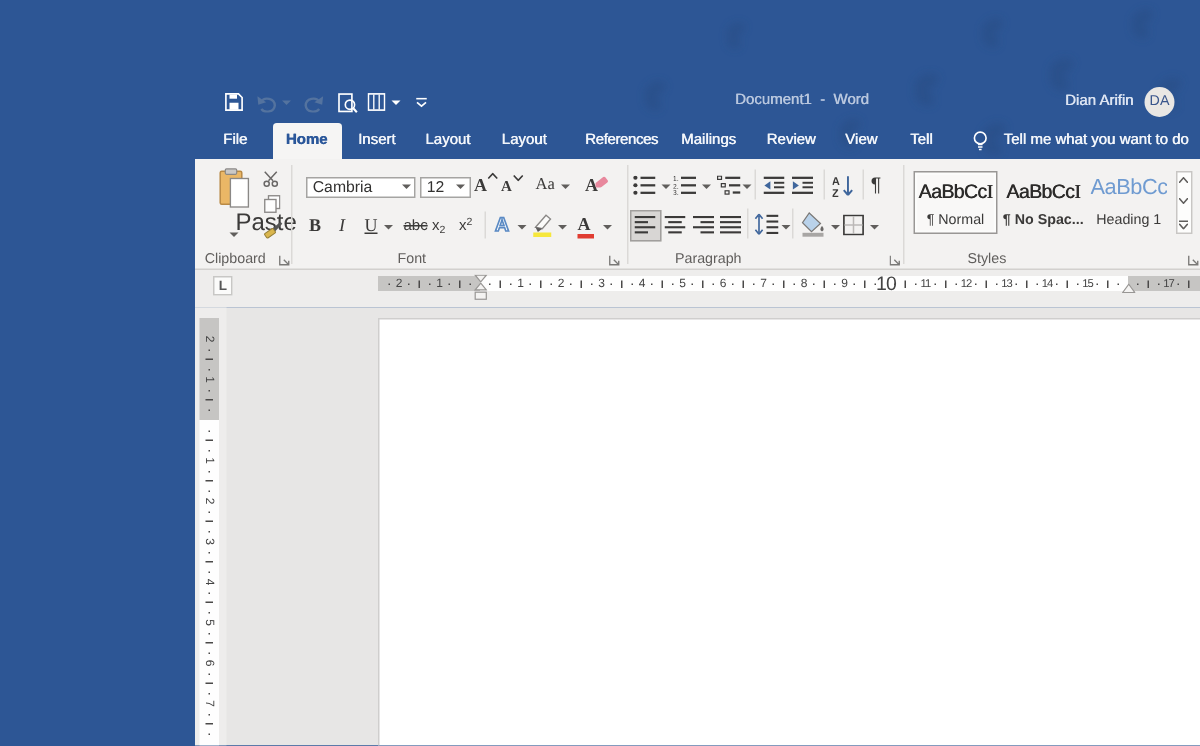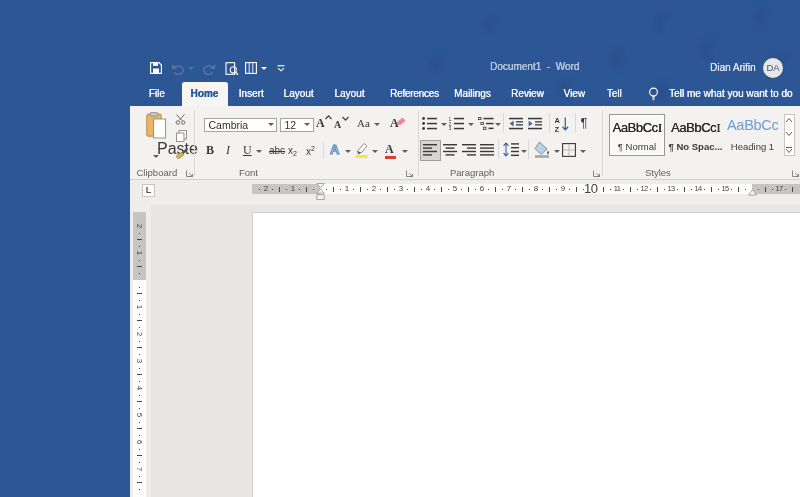--- a/index.html
+++ b/index.html
@@ -147,21 +147,21 @@
 <div class="dd" style="left:345px;top:149.5px;"></div>
 <svg class="abs" style="left:355px;top:142px" width="14" height="16" viewBox="0 0 14 16">
 <path d="M2 9.5 L9 1.5 L12 4 L6.5 10.5 z" fill="#fbfbfa" stroke="#8a8886" stroke-width="0.9"></path>
 <path d="M2 9.5 L6.5 10.5 L3.6 12.6 z" fill="#5f5d5c"></path>
 <rect x="0.5" y="13" width="12" height="3" fill="#f6e73c"></rect>
 </svg>
 <div class="dd" style="left:371.5px;top:149.5px;"></div>
 <div class="rtxt" style="left:385px;top:142px;font-size:12px;font-weight:bold;font-family:'Liberation Serif',serif;">A</div>
 <div class="abs" style="left:384.5px;top:155.5px;width:11px;height:3px;background:#e03c31;"></div>
 <div class="dd" style="left:401.5px;top:149.5px;"></div>
-<div class="glabel" style="left:239px;width:100px;">Font</div>
+<div class="glabel" style="left:265px;width:100px;">Font</div>
 <svg class="abs" style="left:405.5px;top:169.5px" width="8" height="8" viewBox="0 0 8 8">
 <path d="M0.5 0.5 v6 h6 M3.2 3.2 l3.3 3.3 M6.5 3.8 v2.7 h-2.7" fill="none" stroke="#7a7977" stroke-width="0.9"></path>
   </svg>
 <div class="gsep" style="left:417.5px;top:110px;height:66px;"></div>
 
 <svg class="abs" style="left:422px;top:117px" width="15" height="13" viewBox="0 0 15 13">
 <circle cx="1.6" cy="1.5" r="1.4" fill="#3b3a39"></circle>
     <rect x="5" y="0.8" width="10" height="1.5" fill="#3b3a39"></rect>
 <circle cx="1.6" cy="6.5" r="1.4" fill="#3b3a39"></circle>
     <rect x="5" y="5.8" width="10" height="1.5" fill="#3b3a39"></rect>

